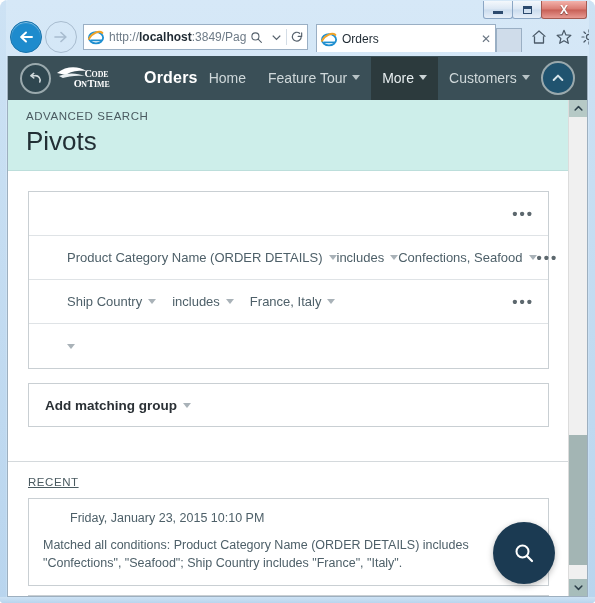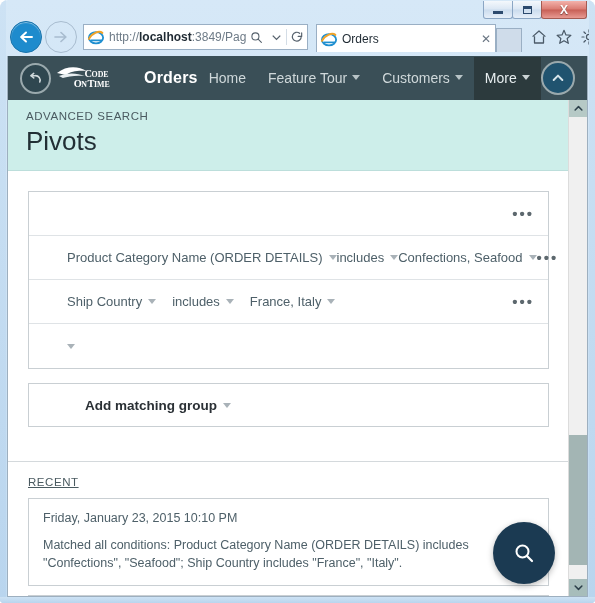--- a/index.html
+++ b/index.html
@@ -211,33 +211,33 @@
   .prow:last-child { border-bottom: none; }
   .prow.indent { padding-left: 38px; }
   .pbold { font-weight: bold; color:#2a3035; font-size:13.5px; }
   .plink { color:#4e6069; font-size:13px; }
   .dd { display:inline-flex; align-items:center; gap:6px; white-space:nowrap; }
   .dd .caret { border-top-color:#9aa5ab; }
   .gap { display:inline-block; width:16px; }
   .spacer { flex:1 1 auto; }
   .dots { color:#5d686e; letter-spacing:2px; font-size:15px; line-height:1; font-weight:bold; }
 
-  .panel2 { margin-top: 14px; padding-left: 40px; }
+  .panel2 { margin-top: 14px; }
   .panel2 .prow { min-height: 42px; }
 
   .divider { margin: 34px 0 0 0; border-top: 1px solid #d4d9dc; }
 
   .recent-label { font-size: 11.5px; color:#4a5a60; letter-spacing:.55px; margin: 14px 0 0 20px; text-decoration: underline;}
   .recent-card {
     margin: 10px 20px 0 20px;
     border: 1px solid #c9cfd3;
     padding: 12px 14px 13px 14px;
     background: #fff;
   }
-  .recent-time { font-size:12.5px; color:#4e6069; }
+  .recent-time { font-size:12.5px; color:#4e6069;margin-left:27px; }
   .recent-desc { font-size:12.5px; color:#4e6069; margin-top:11px; line-height:1.45; }
   .recent-card.stub { margin-top: 9px; height: 28px; padding:0; }
 
   
   .fab {
     position: absolute;
     right: 32px; bottom: 12px;
     width: 62px; height: 62px; border-radius: 50%;
     background: #1b3a52;
     display: flex; align-items: center; justify-content: center;
@@ -382,26 +382,26 @@
 
       <div class="nav-apptitle">Orders</div>
 
       <div class="nav-item">
         <span>Home</span>
       </div>
       <div class="nav-item">
         <span>Feature Tour</span>
         <span class="caret"></span>
       </div>
+      <div class="nav-item active">
+        <span>More</span>
+        <span class="caret"></span>
+      </div>
       <div class="nav-item">
         <span>Customers</span>
-        <span class="caret"></span>
-      </div>
-      <div class="nav-item active">
-        <span>More</span>
         <span class="caret"></span>
       </div>
 
       <div class="nav-spacer"></div>
 
       <div class="nav-up">
         <svg width="16" height="16" viewBox="0 0 24 24">
           <path d="M5.5 15 L12 8.5 L18.5 15" fill="none" stroke="#d6e4ea" stroke-width="3" stroke-linecap="round" stroke-linejoin="round"></path>
         </svg>
       </div>

